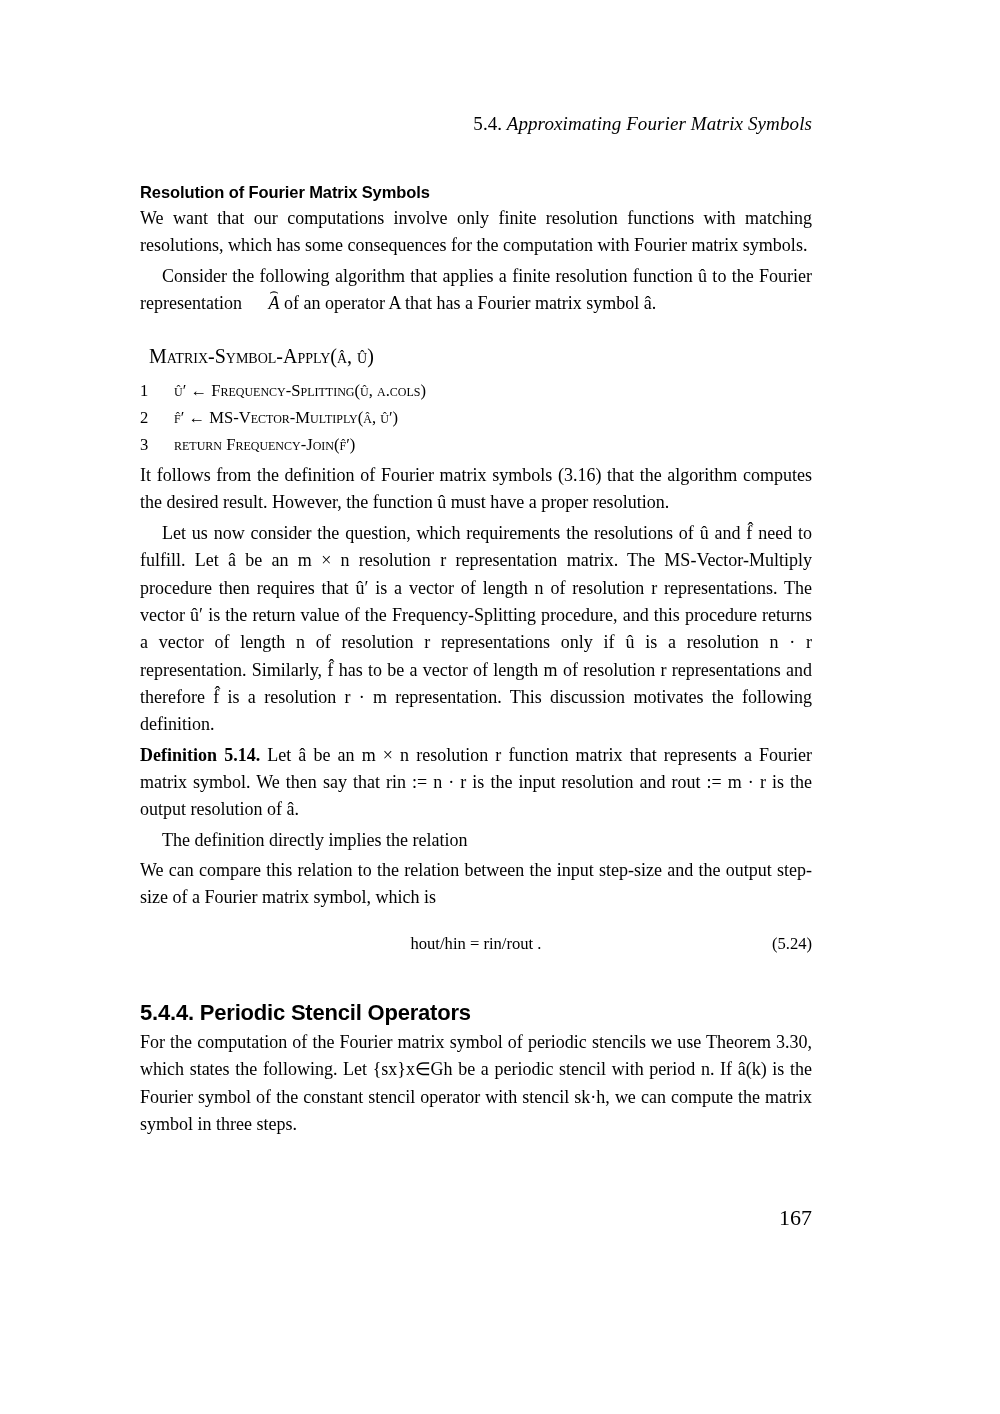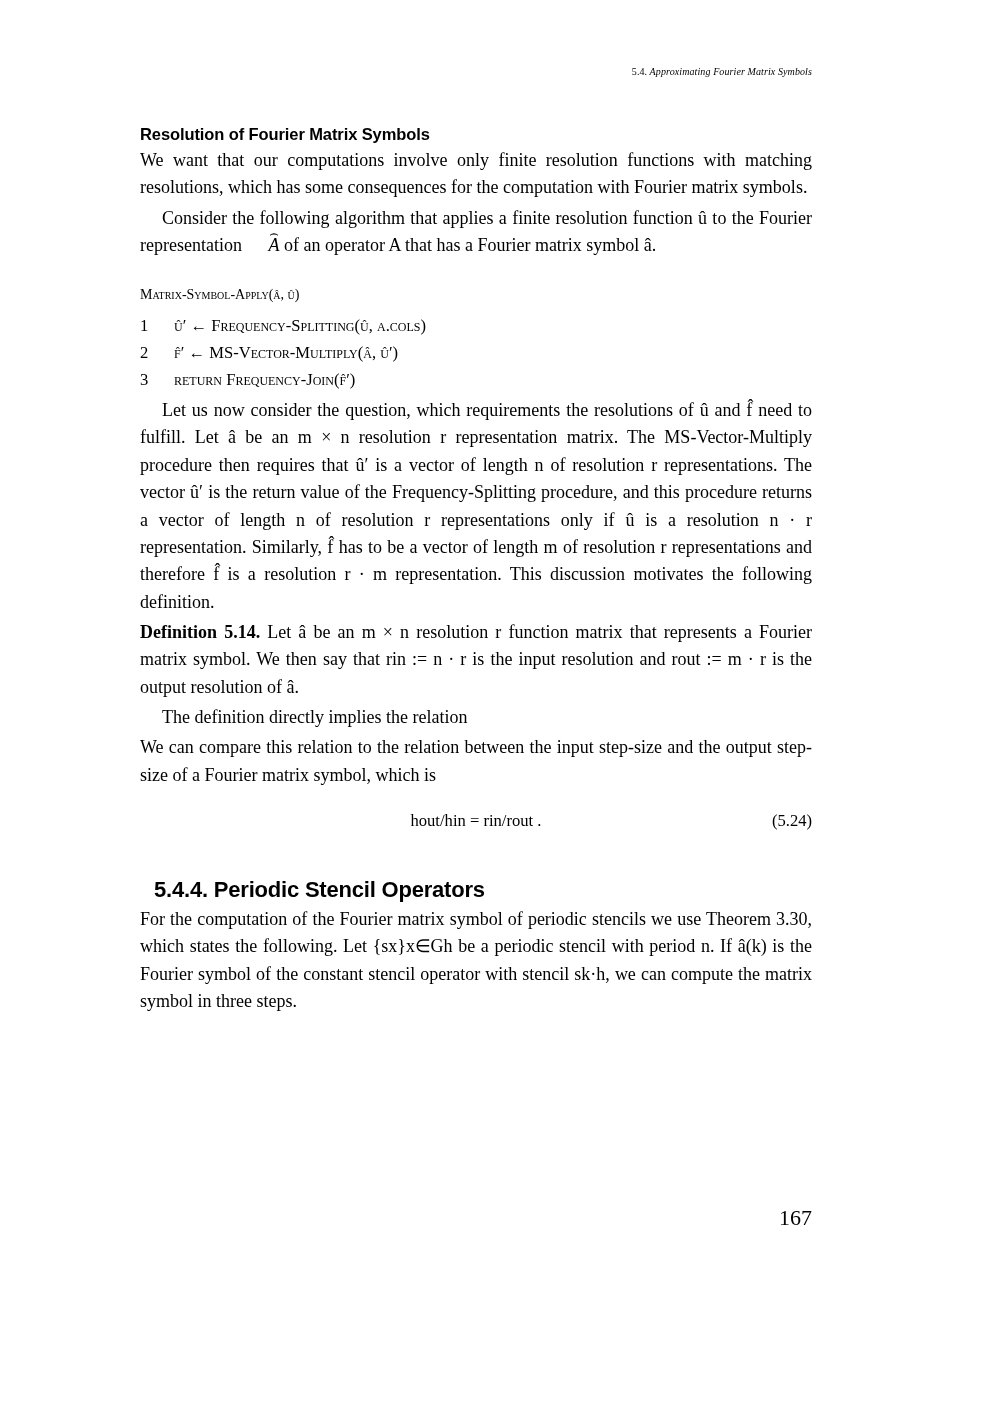--- a/index.html
+++ b/index.html
@@ -17,23 +17,23 @@
   }
   .page {
     position: absolute;
     left: 140px;
     top: 0;
     width: 672px;
     height: 1414px;
   }
   .running-head {
     text-align: right;
-    font-size: 10px;
+    font-size: 19px;
     font-style: italic;
-    margin-top: 66px;
+    margin-top: 113px;
     letter-spacing: 0.1px;
   }
   .running-head .sec-num {
     font-style: normal;
   }
   h3.subhead {
     font-family: "Liberation Sans", sans-serif;
     font-size: 16.5px;
     font-weight: bold;
     margin: 48px 0 0 0;
@@ -44,22 +44,22 @@
     line-height: 1.52;
     margin: 3px 0 0 0;
     text-align: justify;
     text-justify: inter-word;
     hyphens: auto;
   }
   p.indent {
     text-indent: 22px;
   }
   .algo-title {
-    font-size: 14px;
-    margin: 28px 0 0 0;
+    font-size: 20px;
+    margin: 28px 0 0 9px;
   }
   .algo {
     margin: 10px 0 0 0;
     font-size: 16.6px;
     line-height: 1.62;
   }
   .algo-row {
     display: block;
     position: relative;
     padding-left: 34px;
@@ -78,21 +78,21 @@
   .math-center .eqno {
     position: absolute;
     right: 0;
     top: 0;
     font-size: 16.6px;
   }
   h2.section {
     font-family: "Liberation Sans", sans-serif;
     font-size: 22px;
     font-weight: bold;
-    margin: 46px 0 0 14px;
+    margin: 46px 0 0 0;
     letter-spacing: -0.2px;
   }
   .pagenum {
     position: absolute;
     right: 0;
     top: 1205px;
     font-size: 22px;
   }
   i { font-style: italic; }
   .hat {
@@ -130,20 +130,21 @@
     <div class="algo-row">
       <span class="lineno">2</span>
       <span class="sc">f̂′ ← MS-Vector-Multiply(â, û′)</span>
     </div>
     <div class="algo-row">
       <span class="lineno">3</span>
       <span class="sc">return Frequency-Join(f̂′)</span>
     </div>
   </div>
 
+  <p>It follows from the definition of Fourier matrix symbols (3.16) that the algorithm computes the desired result. However, the function û must have a proper resolution.</p>
 
   <p class="indent">Let us now consider the question, which requirements the resolutions of û and f̂ need to fulfill. Let â be an m × n resolution r representation matrix. The MS-Vector-Multiply procedure then requires that û′ is a vector of length n of resolution r representations. The vector û′ is the return value of the Frequency-Splitting procedure, and this procedure returns a vector of length n of resolution r representations only if û is a resolution n · r representation. Similarly, f̂ has to be a vector of length m of resolution r representations and therefore f̂ is a resolution r · m representation. This discussion motivates the following definition.</p>
 
   <p>
     <span class="defhead">Definition 5.14.</span>
     <span>Let â be an m × n resolution r function matrix that represents a Fourier matrix symbol. We then say that rin := n · r is the input resolution and rout := m · r is the output resolution of â.</span>
   </p>
 
   <p class="indent">The definition directly implies the relation</p>
 

